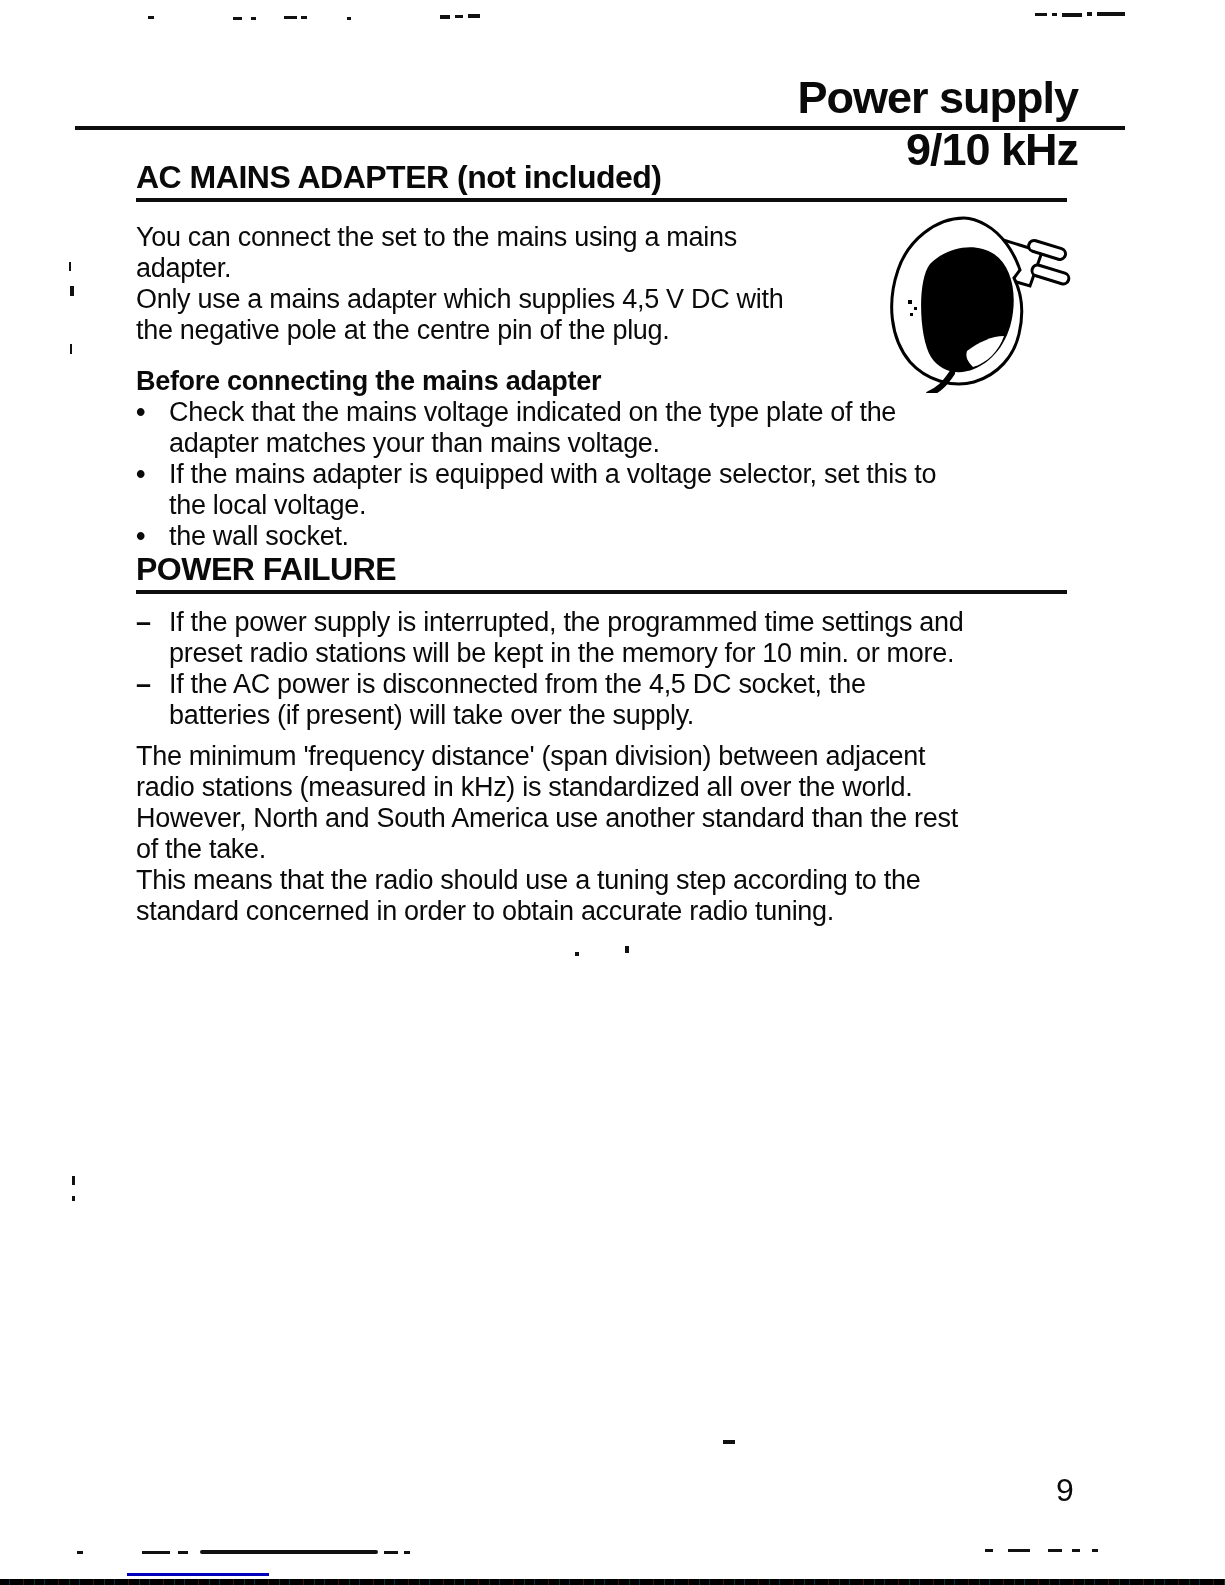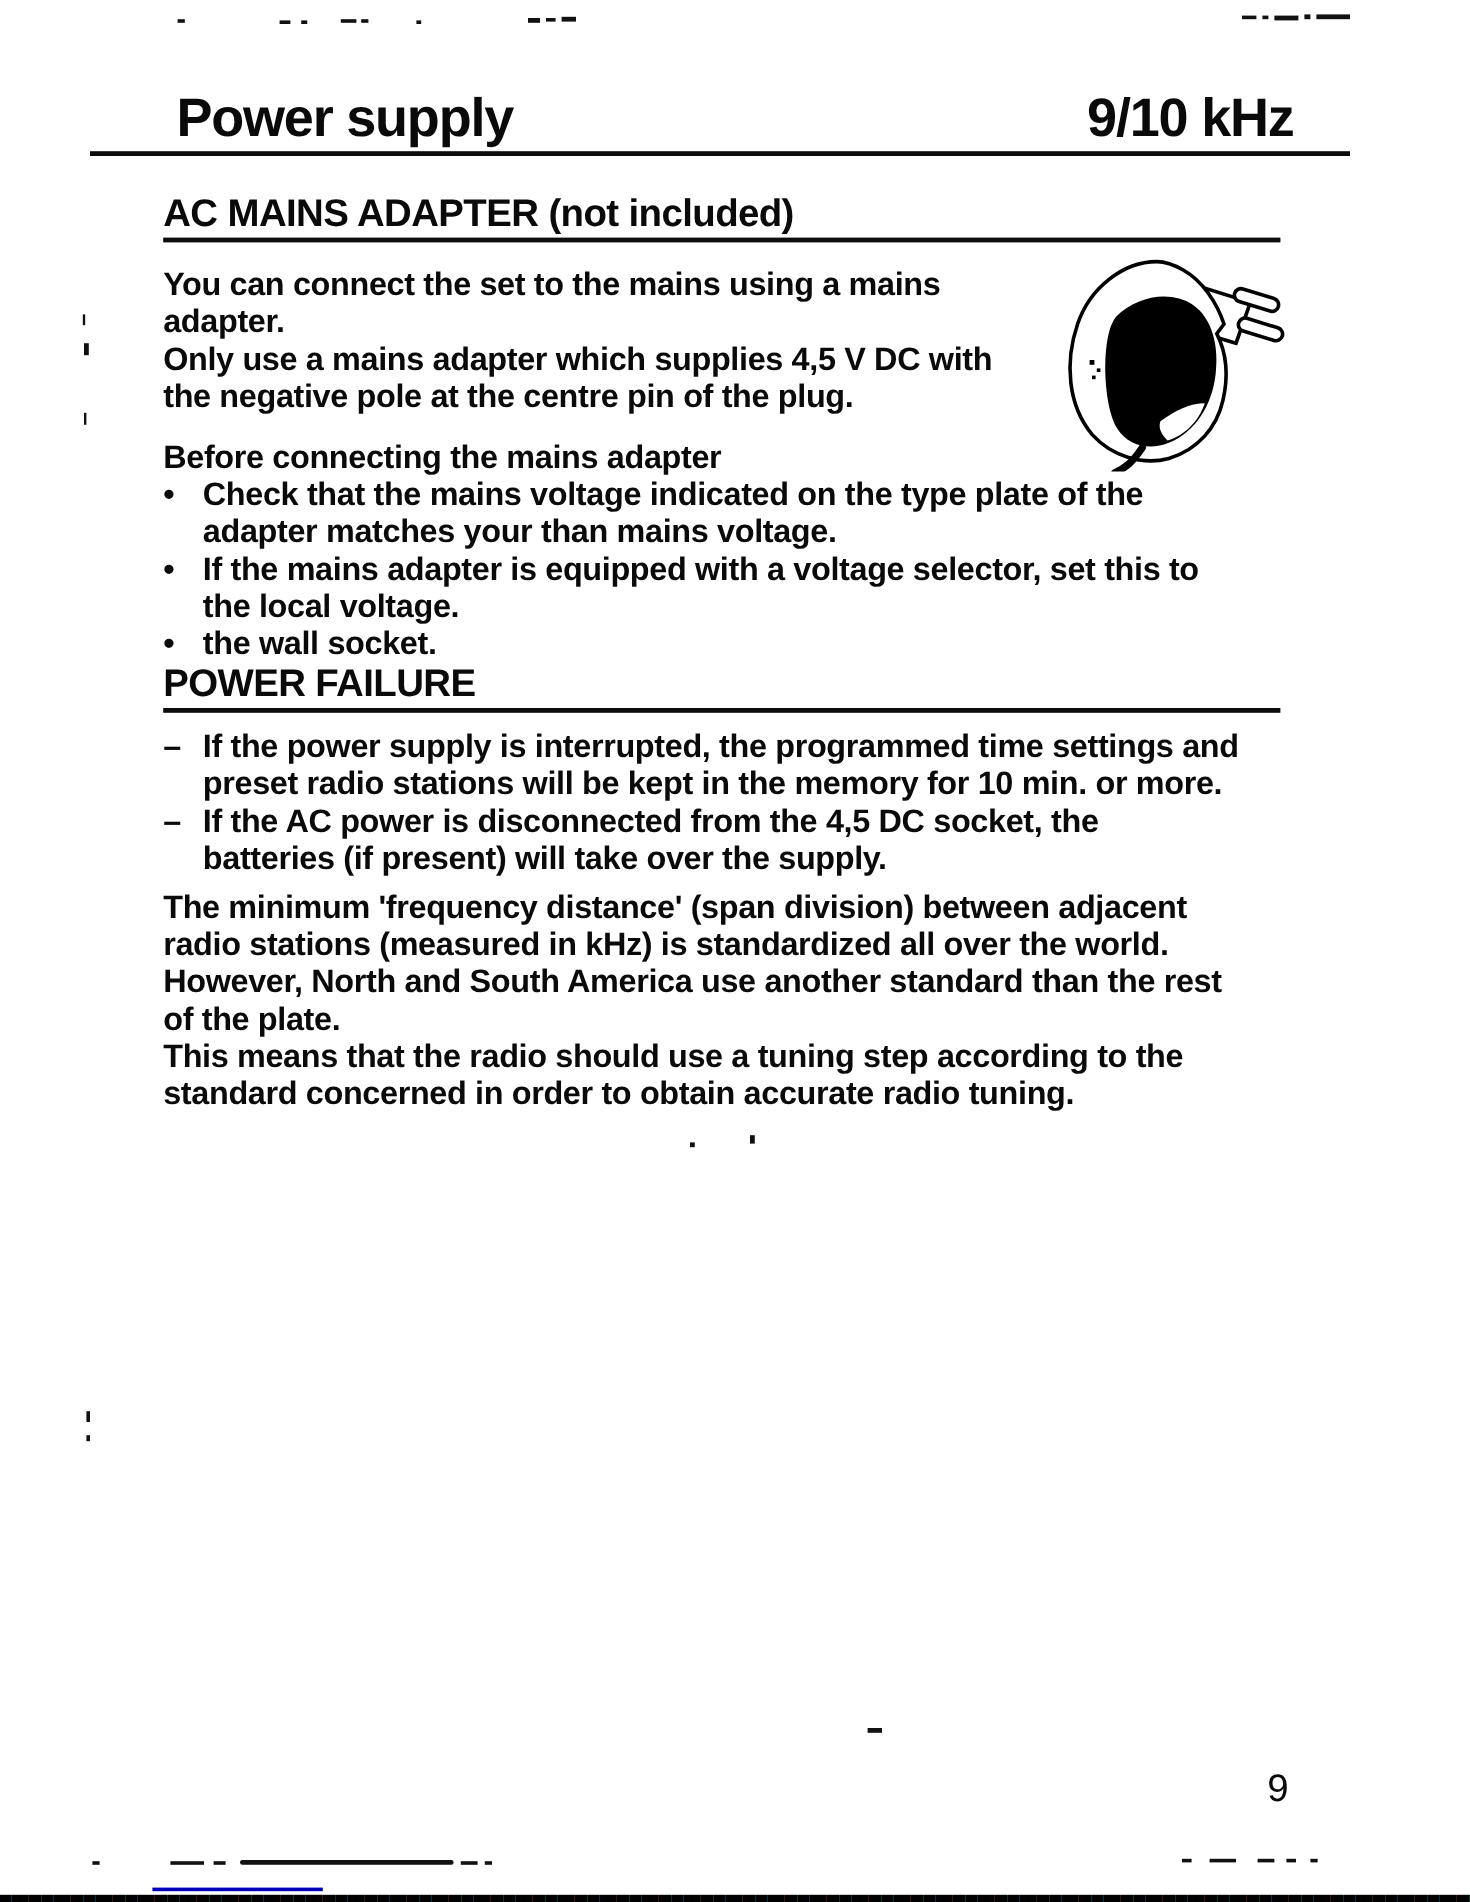--- a/index.html
+++ b/index.html
@@ -2,31 +2,31 @@
 <html><head>
 <meta charset="utf-8">
 <style>
   html,body{margin:0;padding:0;background:#888;}
   .page{
     position:relative;width:1225px;height:1585px;background:#fff;
     font-family:"Liberation Sans",sans-serif;color:#0a0a0a;overflow:hidden;
     margin:0 auto;
   }
   
-  .hdr-row{position:absolute;left:147px;top:72px;width:931px;display:flex;justify-content:space-between;align-items:flex-end;}
+  .hdr-row{position:absolute;left:147px;top:72px;width:931px;display:flex;justify-content:space-between;align-items:flex-end;flex-direction:column;}
   .hdr-title{font-size:45px;font-weight:bold;letter-spacing:-1px;white-space:nowrap;}
   .hdr-rule{position:absolute;left:75px;top:126px;width:1050px;height:4px;background:#0d0d0d;}
   
   .content{position:absolute;left:136px;top:160px;width:931px;}
   .sec-head{
     font-size:32px;font-weight:bold;letter-spacing:-0.5px;line-height:34px;
     padding-bottom:4px;border-bottom:4px solid #0d0d0d;white-space:nowrap;
   }
   .para{margin-top:20px;}
-  .line{font-size:27px;line-height:31px;letter-spacing:-0.3px;white-space:nowrap;font-weight:bold;}
+  .line{font-size:27px;line-height:31px;letter-spacing:-0.3px;white-space:nowrap;}
   .subhead{margin-top:20px;font-size:27px;line-height:31px;font-weight:bold;letter-spacing:-0.3px;white-space:nowrap;}
   .blist{margin-top:0;}
   .blist.dashes{margin-top:13px;}
   .bitem{display:flex;}
   .bmark{width:33px;flex:0 0 33px;font-size:27px;line-height:31px;font-weight:bold;}
   .blist .bitem .btext{flex:1;}
   .mt18{margin-top:0;}
   .mt20{margin-top:20px;}
   .mt10{margin-top:10px;}
   
@@ -105,21 +105,21 @@
           <div class="line">batteries (if present) will take over the supply.</div>
         </div>
       </div>
     </div>
 
 
     <div class="para mt10">
       <div class="line">The minimum 'frequency distance' (span division) between adjacent</div>
       <div class="line">radio stations (measured in kHz) is standardized all over the world.</div>
       <div class="line">However, North and South America use another standard than the rest</div>
-      <div class="line">of the plate.</div>
+      <div class="line">of the take.</div>
       <div class="line">This means that the radio should use a tuning step according to the</div>
       <div class="line">standard concerned in order to obtain accurate radio tuning.</div>
     </div>
   </div>
 
   <div class="illus">
     <svg viewBox="0 0 200 185" width="200" height="185">
       <path d="M112,26 L170,44 L158,78 L104,62 Z" fill="#fff" stroke="#000" stroke-width="3"></path>
       <g transform="rotate(17 160 40)">
         <rect x="156" y="32" width="38" height="11" rx="5.5" fill="#fff" stroke="#000" stroke-width="3"></rect>

